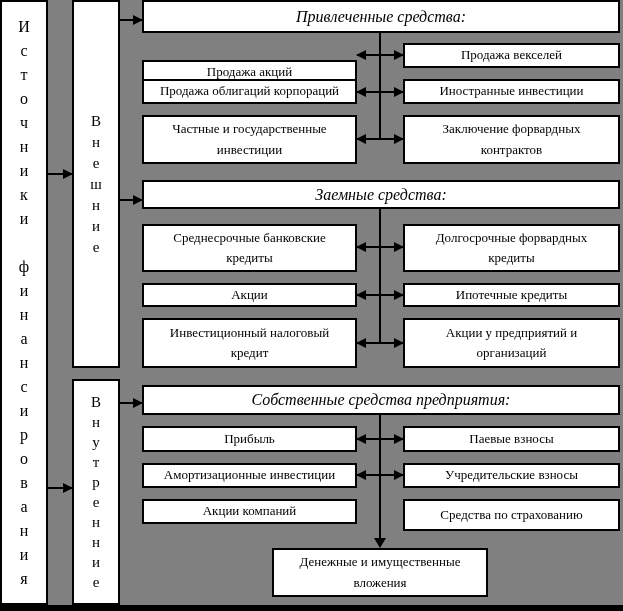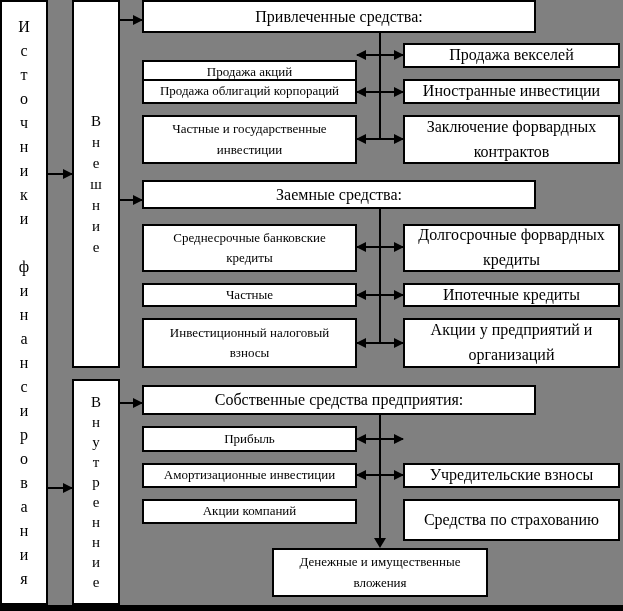--- a/index.html
+++ b/index.html
@@ -5,23 +5,23 @@
   html,body{margin:0;padding:0;}
   body{font-family:"Liberation Serif","DejaVu Serif",serif;}
   .canvas{
     position:relative;width:623px;height:611px;background:#808080;overflow:hidden;
   }
   .box{
     position:absolute;background:#ffffff;border:2px solid #000000;
     box-sizing:border-box;color:#000000;
     display:flex;align-items:center;justify-content:center;text-align:center;
   }
-  .header{left:142px;width:394px;font-size:16px;}
+  .header{left:142px;width:478px;font-size:16px;font-style:italic;}
   .cellL{left:142px;width:215px;font-size:13px;line-height:1.55;padding:1px 6px;}
-  .cellR{left:403px;width:217px;font-size:16px;line-height:1.55;padding:1px 6px;}
+  .cellR{left:403px;width:217px;font-size:13px;line-height:1.55;padding:1px 6px;}
   .vbox{flex-direction:column;}
   .rail{left:0;top:0;width:48px;height:605px;font-size:16px;}
   .grp{left:72px;width:48px;font-size:15px;}
   .ext{top:0;height:368px;}
   .int{top:379px;height:226px;}
   .rail .vchar{line-height:24px;}
   .ext .vchar{line-height:21px;}
   .int .vchar{line-height:20px;}
   .vchar{display:block;}
   .vline{position:absolute;left:379px;width:2px;background:#000000;}
@@ -92,31 +92,32 @@
   <div class="box cellL" style="top:60px;height:25px">Продажа акций</div>
   <div class="box cellR" style="top:43px;height:25px">Продажа векселей</div>
   <div class="box cellL" style="top:79px;height:25px">Продажа облигаций корпораций</div>
   <div class="box cellR" style="top:79px;height:25px">Иностранные инвестиции</div>
   <div class="box cellL" style="top:115px;height:49px">Частные и государственные инвестиции</div>
   <div class="box header" style="top:180px;height:29px">Заемные средства:</div>
 
   <div class="box cellR" style="top:115px;height:49px">Заключение форвардных контрактов</div>
   <div class="box cellL" style="top:224px;height:48px">Среднесрочные банковские кредиты</div>
   <div class="box cellR" style="top:224px;height:48px">Долгосрочные форвардных кредиты</div>
-  <div class="box cellL" style="top:283px;height:24px">Частные</div>
+  <div class="box cellL" style="top:283px;height:24px">Акции</div>
   <div class="box cellR" style="top:283px;height:24px">Ипотечные кредиты</div>
-  <div class="box cellL" style="top:318px;height:50px">Инвестиционный налоговый взносы</div>
+  <div class="box cellL" style="top:318px;height:50px">Инвестиционный налоговый кредит</div>
   <div class="box cellR" style="top:318px;height:50px">Акции у предприятий и организаций</div>
 
   <div class="box header" style="top:385px;height:30px">Собственные средства предприятия:</div>
   <div class="box cellL" style="top:426px;height:26px">Прибыль</div>
+  <div class="box cellR" style="top:426px;height:26px">Паевые взносы</div>
   <div class="box cellL" style="top:463px;height:25px">Амортизационные инвестиции</div>
   <div class="box cellR" style="top:463px;height:25px">Учредительские взносы</div>
   <div class="box cellL" style="top:499px;height:25px">Акции компаний</div>
-  <div class="box cellR" style="top:499px;height:42px">Средства по страхованию</div>
+  <div class="box cellR" style="top:499px;height:32px">Средства по страхованию</div>
 
   <div class="box" style="left:272px;top:548px;width:216px;height:49px;font-size:13px;line-height:1.55;padding:1px 6px">Денежные и имущественные вложения</div>
 
   <div class="vline" style="top:33px;height:107px"></div>
   <div class="vline" style="top:208px;height:136px"></div>
   <div class="vline" style="top:414px;height:125px"></div>
   <div class="dhead" style="top:538px"></div>
 
   <div class="dline" style="top:54px">
       <i class="hl"></i>

